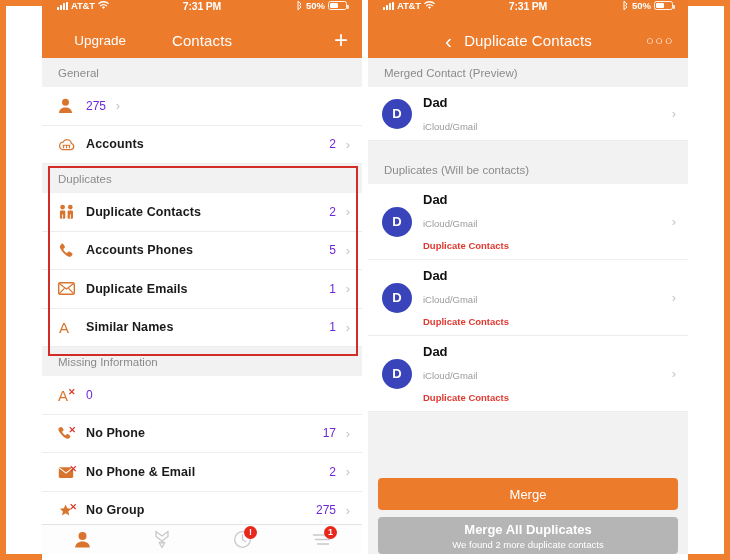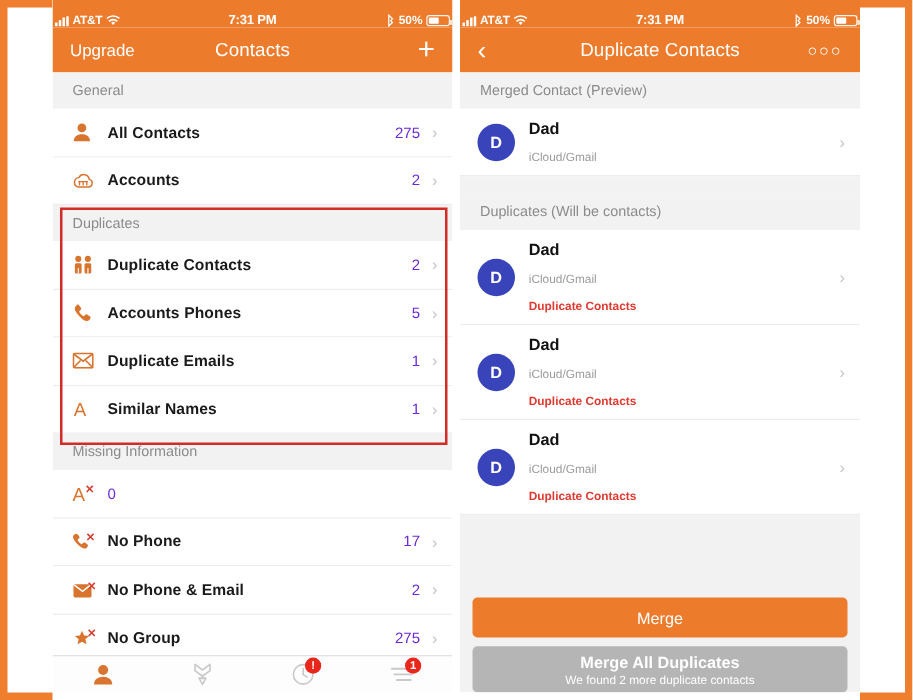--- a/index.html
+++ b/index.html
@@ -30,22 +30,22 @@
     overflow: hidden;
     display: flex;
     flex-direction: column;
   }
   
   .statusbar {
     height: 22px;
     background: #ec7b2c;
     color: #ffffff;
     display: flex;
-    align-items: flex-end;
-    padding: 0 2px;
+    align-items: flex-start;
+    padding: 0 15px;
     font-size: 10px;
     flex: 0 0 auto;
   }
   .sb-left { display: flex; align-items: center; gap: 3px; flex: 1; }
   .sb-center { flex: 0 0 auto; font-weight: bold; font-size: 10.5px; letter-spacing: -.2px;}
   .sb-right { display: flex; align-items: center; justify-content: flex-end; gap: 3px; flex: 1; }
   .sig { display: inline-flex; align-items: flex-end; gap: 1px; height: 8px; }
   .sig i { display: block; width: 2px; background: #fff; border-radius: .5px; }
   .sig i:nth-child(1){height:3px}.sig i:nth-child(2){height:5px}
   .sig i:nth-child(3){height:6.5px}.sig i:nth-child(4){height:8px}
@@ -59,21 +59,21 @@
   
   .navbar {
     height: 36px;
     background: #ec7b2c;
     display: flex;
     align-items: center;
     padding: 0 14px;
     color: #fff;
     flex: 0 0 auto;
   }
-  .nav-left, .nav-right { flex: 0 0 70px; display: flex; align-items: center; }
+  .nav-left, .nav-right { flex: 0 0 70px; display: flex; align-items: center; justify-content: flex-end; }
   .nav-right { justify-content: flex-end; }
   .nav-title { flex: 1; text-align: center; font-size: 15px; font-weight: normal; letter-spacing: .1px; }
   .nav-btn { font-size: 13.5px; color: #fff; cursor: pointer; }
   .plus { font-size: 24px; line-height: 1; font-weight: 300; cursor: pointer; }
   .backchev { font-size: 21px; line-height: 1; font-weight: 300; cursor: pointer; }
   .dots { letter-spacing: 1.5px; font-size: 13px; cursor: pointer; }
   
   .body { flex: 1 1 auto; background: #fff; overflow: hidden; position: relative; }
   .sec-hdr {
     background: #f2f2f2; color: #8b8b8b; font-size: 11.5px;
@@ -201,21 +201,20 @@
     <div class="body">
 
       <div class="sec-hdr">General</div>
       <div class="row">
         <span class="row-ic">
           <svg width="15" height="16" viewBox="0 0 15 16">
                 <circle cx="7.5" cy="4.3" r="3.5" fill="#d9742e"></circle>
                 <path d="M1 15c0-3.6 2.9-5.6 6.5-5.6S14 11.4 14 15z" fill="#d9742e"></path>
               </svg>
         </span>
-        <span class="row-lbl">All Contacts</span>
         <span class="row-val">275</span>
         <span class="chev">›</span>
       </div>
       <div class="row">
         <span class="row-ic">
           <svg width="17" height="14" viewBox="0 0 17 14">
                 <path d="M4.6 12.6a3.8 3.8 0 0 1 .5-7.5 4.4 4.4 0 0 1 8.3 1.4 3.1 3.1 0 0 1-.9 6.1z" fill="none" stroke="#d9742e" stroke-width="1.2"></path>
                 <path d="M5.6 11.3v-2.5M8.5 11.3v-2.5M11.4 11.3v-2.5M4.6 8.3h7.8" stroke="#d9742e" stroke-width="1.1"></path>
               </svg>
         </span>

